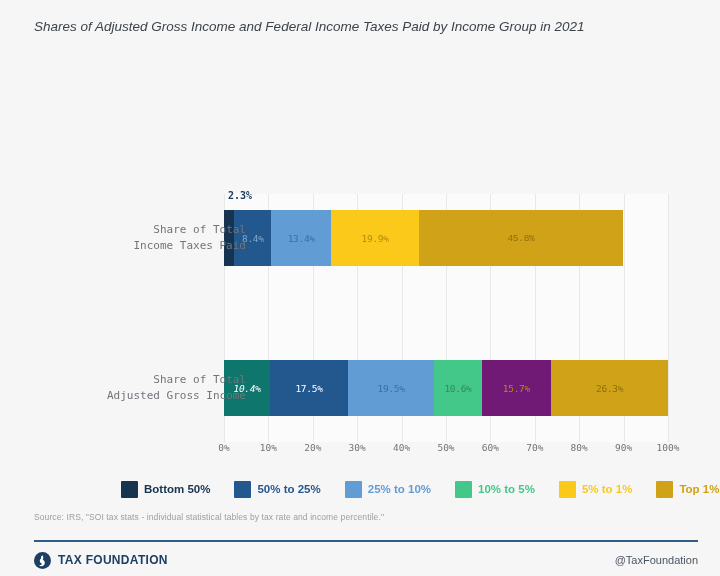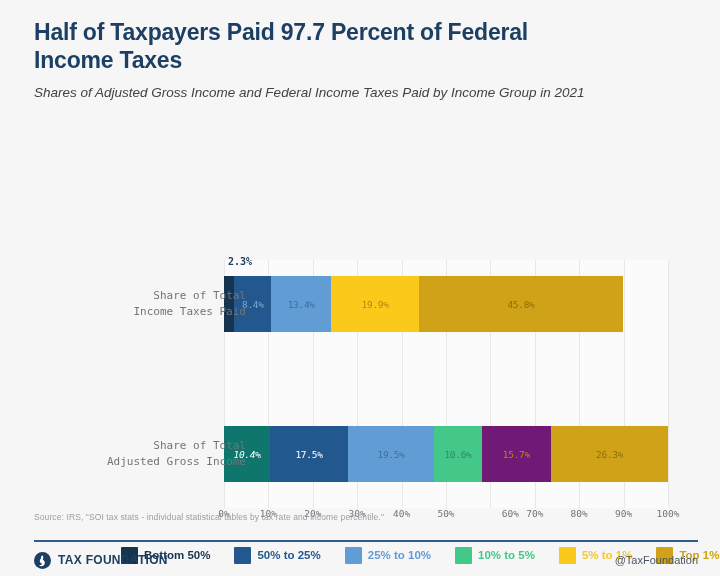--- a/index.html
+++ b/index.html
@@ -110,21 +110,20 @@
     letter-spacing:0.3px;
   }
   .handle{font-size:11px;color:#4a5561;}
 </style>
 </head>
 <body>
 
 <div class="card">
 
   <div class="header">
-    <h1 class="title">Half of Taxpayers Paid 97.7 Percent of Federal Income Taxes</h1>
     <p class="subtitle">Shares of Adjusted Gross Income and Federal Income Taxes Paid by Income Group in 2021</p>
   </div>
 
   <div class="plot-wrap">
     <div class="plot">
       <div class="gridlines" id="gridlines">
           <div class="gridline" style="left: 0%;"></div>
           <div class="gridline" style="left: 10%;"></div>
           <div class="gridline" style="left: 20%;"></div>
           <div class="gridline" style="left: 30%;"></div>
@@ -136,21 +135,21 @@
           <div class="gridline" style="left: 90%;"></div>
           <div class="gridline" style="left: 100%;"></div>
         </div>
       <div id="bars-container">
           <div class="bar-row" style="top: 16px; height: 56px;">
             <div class="bar">
               <div class="seg" title="Bottom 50% 2.3%" style="width: 2.3%; background: rgb(22, 51, 79); color: rgb(255, 255, 255);"></div>
               <div class="seg" title="50% to 25% 8.4%" style="width: 8.4%; background: rgb(35, 88, 143); color: rgb(127, 166, 201);">8.4%</div>
               <div class="seg" title="25% to 10% 13.4%" style="width: 13.4%; background: rgb(98, 156, 213); color: rgb(61, 111, 158);">13.4%</div>
               <div class="seg" title="5% to 1% 19.9%" style="width: 19.9%; background: rgb(251, 201, 26); color: rgb(176, 140, 16);">19.9%</div>
-              <div class="seg" title="Top 1% 45.8%" style="width: 45.8%; background: rgb(207, 162, 23); color: rgb(141, 111, 14);">45.8%</div>
+              <div class="seg" title="Top 1% 45.8%" style="width: 45.8%; background: rgb(207, 162, 23); color: rgb(141, 111, 14); font-family: Liberation Mono, monospace;">45.8%</div>
             </div>
           </div>
           <div class="bar-row" style="top: 166px; height: 56px;">
             <div class="bar">
               <div class="seg" title="Bottom 50% 10.4%" style="width: 10.4%; background: #0f766e; color: rgb(255, 255, 255); font-style: italic;">10.4%</div>
               <div class="seg" title="50% to 25% 17.5%" style="width: 17.5%; background: rgb(35, 88, 143); color: rgb(255, 255, 255);">17.5%</div>
               <div class="seg" title="25% to 10% 19.5%" style="width: 19.5%; background: rgb(98, 156, 213); color: rgb(61, 111, 158);">19.5%</div>
               <div class="seg" title="10% to 5% 10.6%" style="width: 10.6%; background: rgb(67, 200, 138); color: rgb(46, 138, 96);">10.6%</div>
               <div class="seg" title="5% to 1% 15.7%" style="width: 15.7%; background: #701a75; color: rgb(176, 140, 16);">15.7%</div>
               <div class="seg" title="Top 1% 26.3%" style="width: 26.3%; background: rgb(207, 162, 23); color: rgb(141, 111, 14);">26.3%</div>
@@ -167,21 +166,21 @@
     <div id="callouts">
         <div class="callout" style="left: 228px; top: 154px;">2.3%</div>
       </div>
     <div class="xaxis" id="xaxis">
         <div class="xtick" style="left: 0%;">0%</div>
         <div class="xtick" style="left: 10%;">10%</div>
         <div class="xtick" style="left: 20%;">20%</div>
         <div class="xtick" style="left: 30%;">30%</div>
         <div class="xtick" style="left: 40%;">40%</div>
         <div class="xtick" style="left: 50%;">50%</div>
-        <div class="xtick" style="left: 60%; margin-left: 20px;">60%</div>
+        <div class="xtick" style="left: 60%;">60%</div>
         <div class="xtick" style="left: 70%;">70%</div>
         <div class="xtick" style="left: 80%;">80%</div>
         <div class="xtick" style="left: 90%;">90%</div>
         <div class="xtick" style="left: 100%;">100%</div>
       </div>
     <div class="legend" id="legend">
         <div class="legend-item">
           <span class="swatch" style="background: rgb(22, 51, 79);"></span>
           <span class="legend-text" style="color: rgb(22, 51, 79);">Bottom 50%</span>
         </div>

